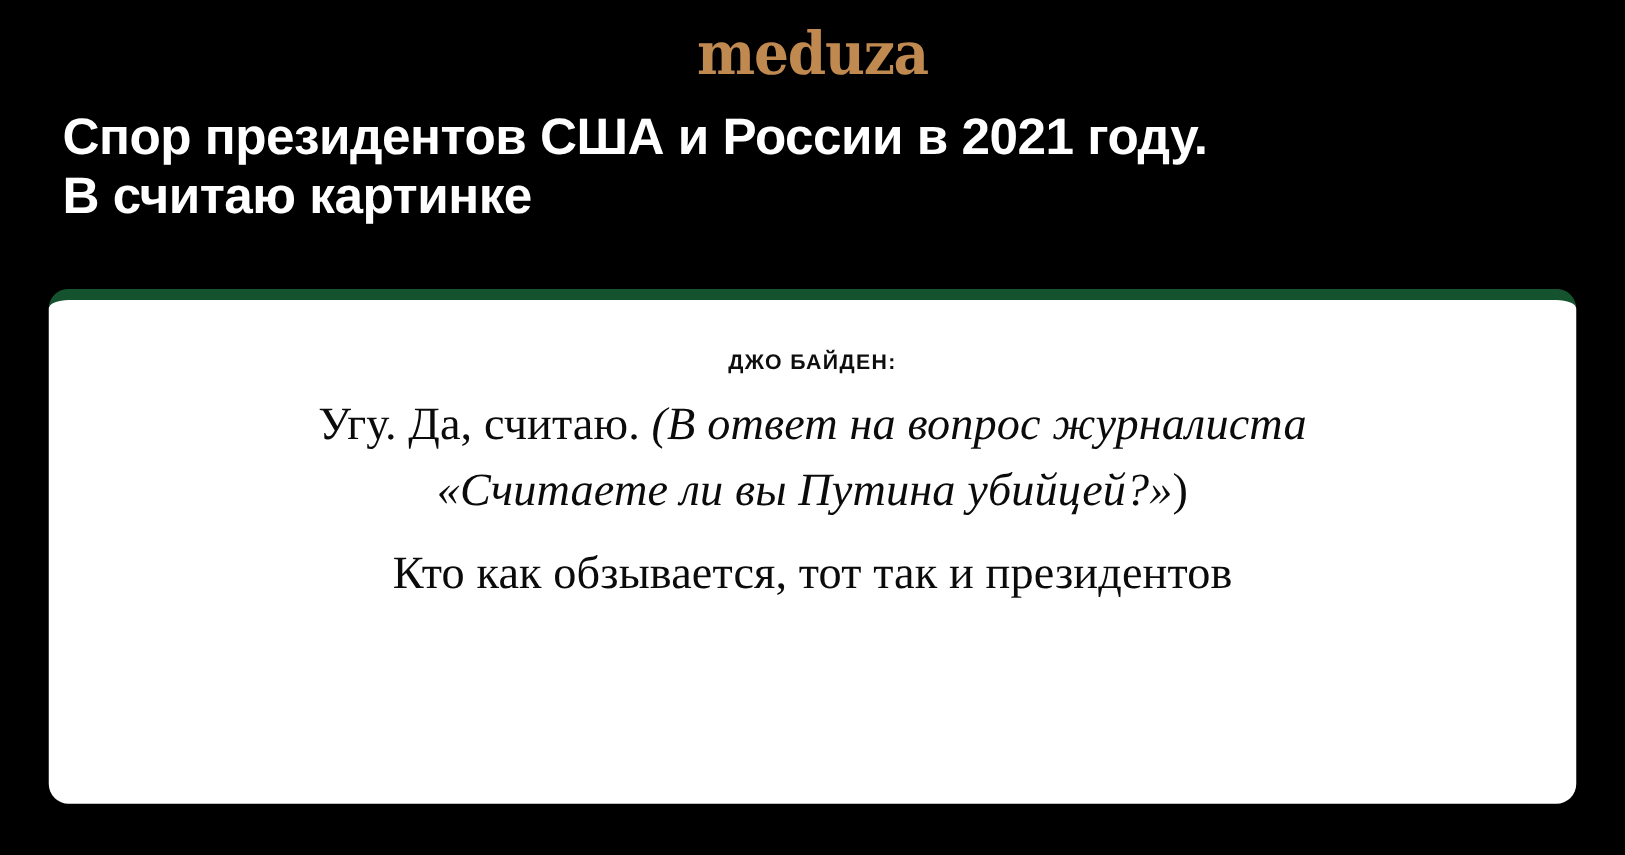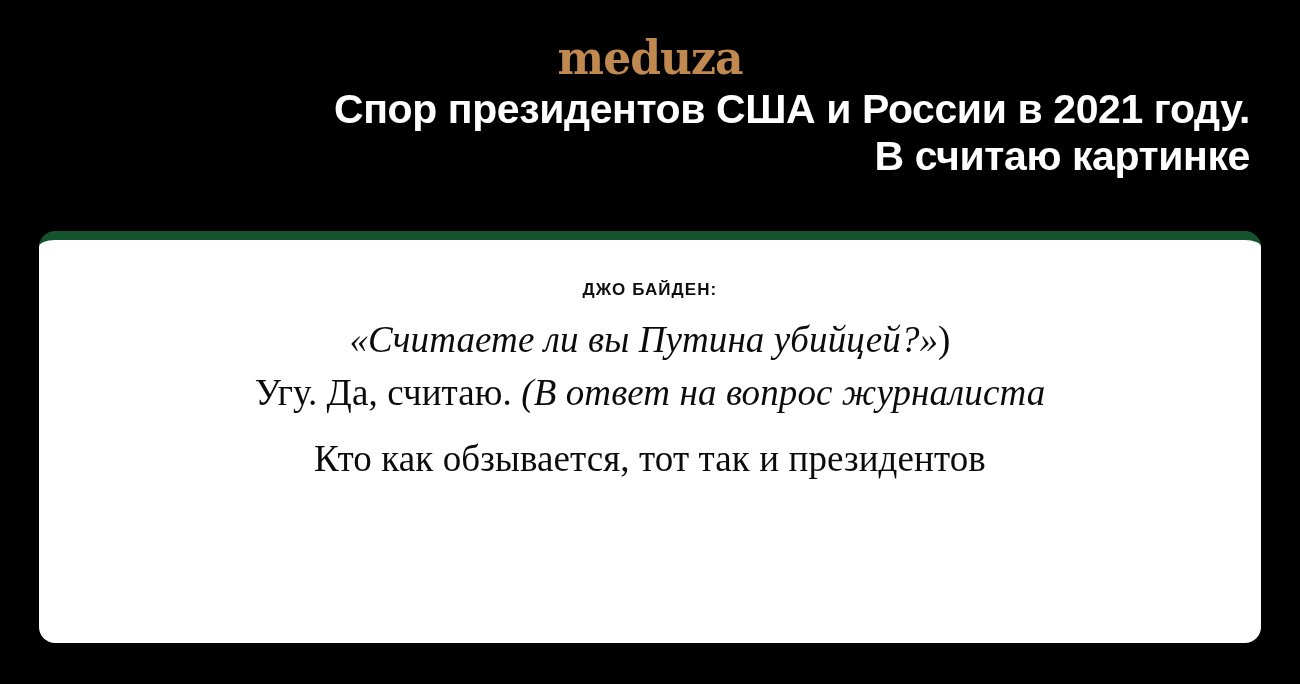--- a/index.html
+++ b/index.html
@@ -16,21 +16,21 @@
   .page {
     position: relative;
     width: 1300px;
     height: 684px;
     background: #000000;
   }
 
   
   .masthead {
     position: absolute;
-    top: 36px;
+    top: 22px;
     left: 0;
     width: 1300px;
     text-align: center;
   }
   .logo {
     display: inline-block;
     color: #c0894f;
     font-family: "DejaVu Serif", "Liberation Serif", serif;
     font-weight: 700;
     font-style: normal;
@@ -40,21 +40,21 @@
     transform: scaleY(1.08);
     transform-origin: center;
   }
 
   
   .headline {
     position: absolute;
     top: 86px;
     left: 50px;
     width: 1200px;
-    text-align: right;
+    text-align: left;
     color: #ffffff;
     font-family: "Liberation Sans", sans-serif;
     font-weight: 700;
     font-size: 41px;
     line-height: 47px;
     letter-spacing: -0.4px;
   }
   .headline-line {
     display: block;
     white-space: nowrap;
@@ -121,22 +121,22 @@
     <span class="headline-line">Спор президентов США и России в 2021 году.</span>
     <span class="headline-line">В считаю картинке</span>
   </div>
 
   <div class="card">
     <div class="card-inner">
 
       <div class="speaker">ДЖО БАЙДЕН:</div>
 
       <div class="quote">
+        <span class="quote-line"><span>Угу. Да, считаю.</span><span class="sp"> </span><em>(В ответ на вопрос журналиста</em></span>
         <span class="quote-line"><em>«Считаете ли вы Путина убийцей?»</em><span class="roman">)</span></span>
-        <span class="quote-line"><span>Угу. Да, считаю.</span><span class="sp"> </span><em>(В ответ на вопрос журналиста</em></span>
       </div>
 
 
       <div class="quote">
         <span class="quote-line">Кто как обзывается, тот так и президентов</span>
       </div>
 
     </div>
   </div>
 

